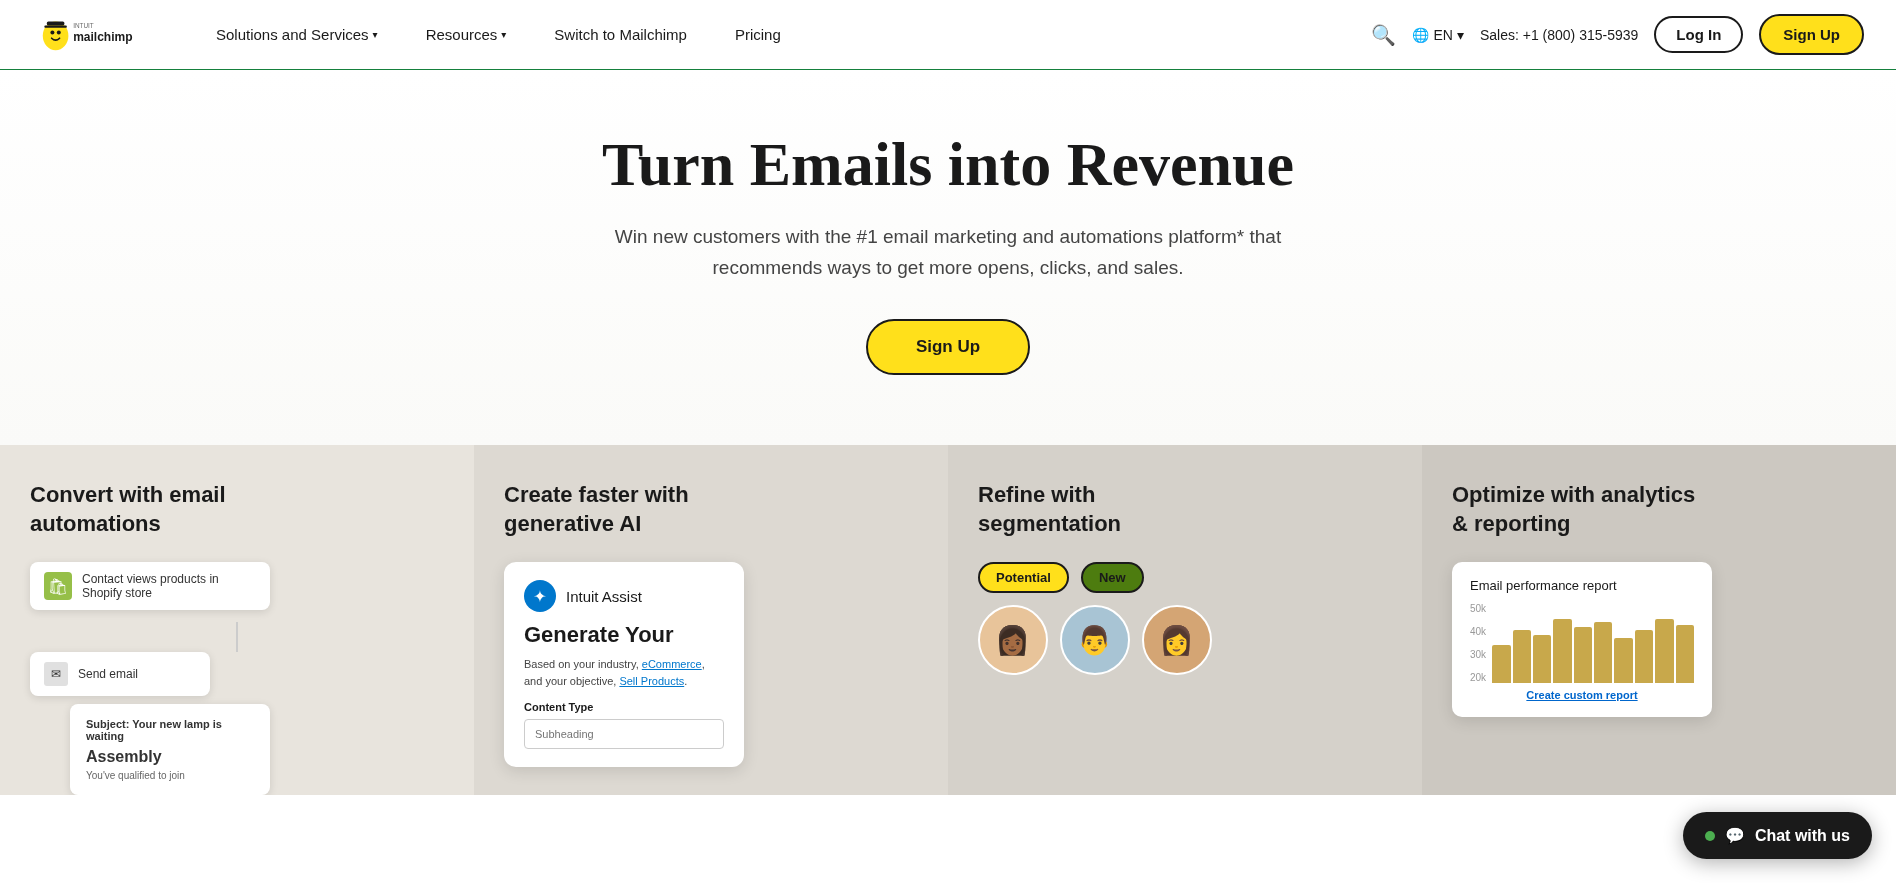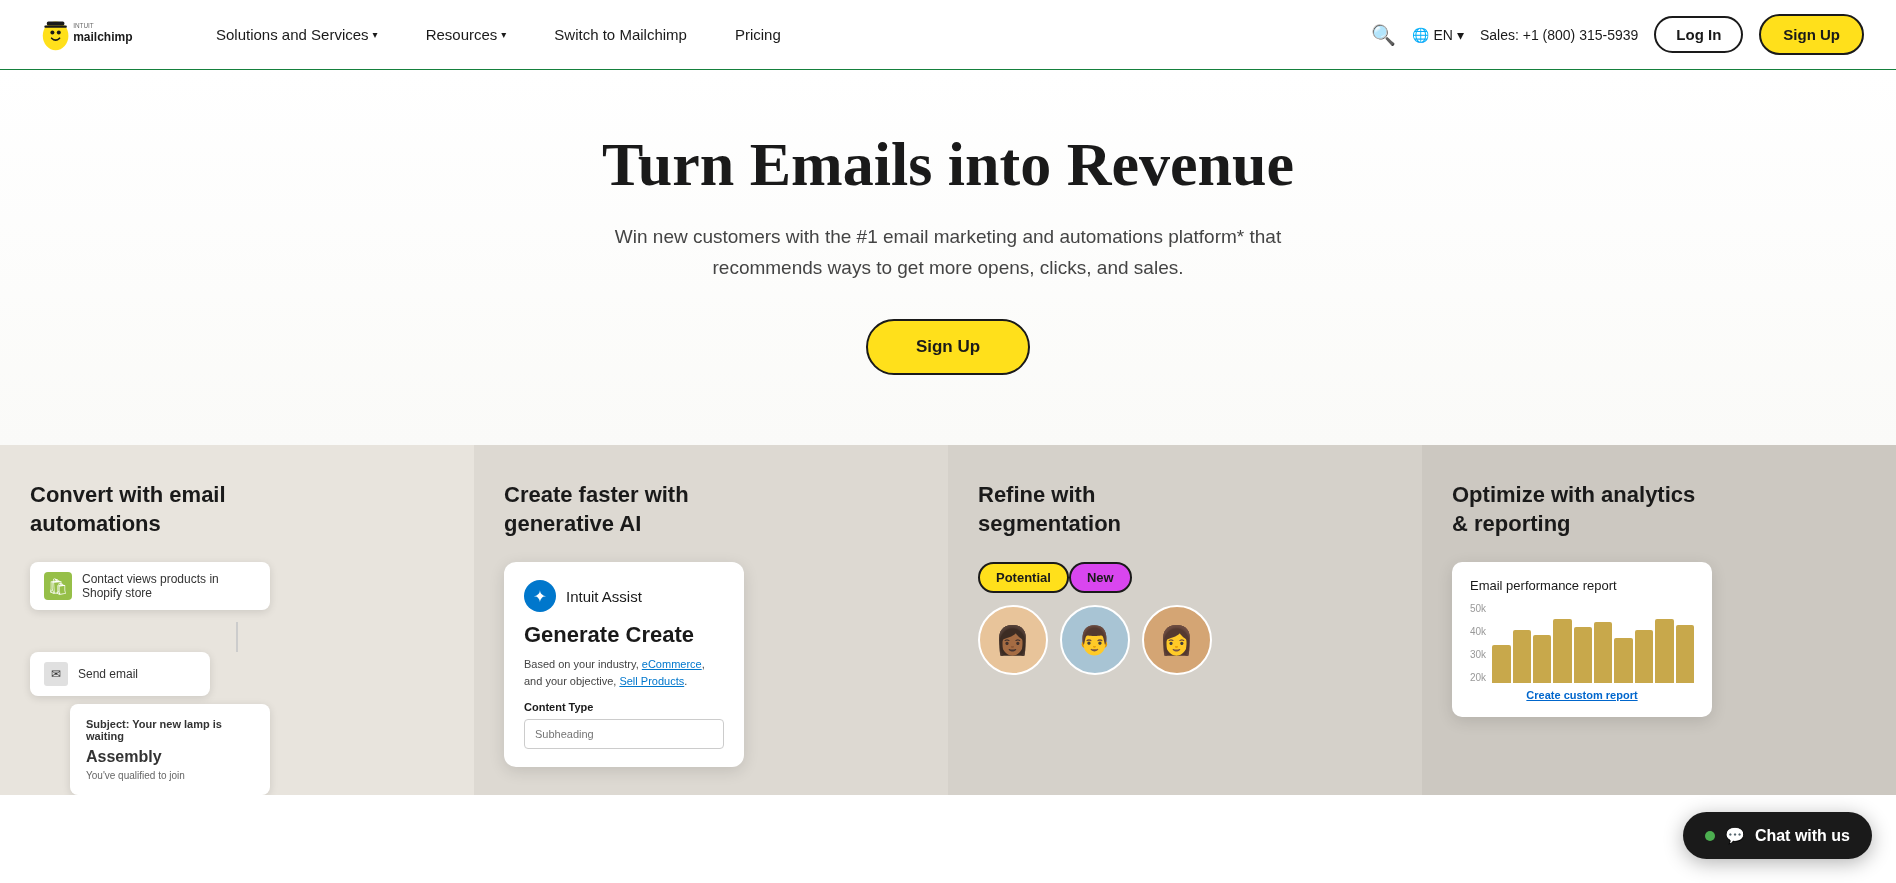--- a/index.html
+++ b/index.html
@@ -131,21 +131,21 @@
     .card2-label { font-size: 11px; font-weight: 600; color: #1a1a1a; margin-bottom: 6px; }
     .card2-input {
       width: 100%; border: 1px solid #ccc; border-radius: 4px;
       padding: 8px 10px; font-size: 11px; color: #999;
     }
     .segment-badge {
       padding: 6px 16px; border-radius: 20px; font-size: 13px; font-weight: 600;
       border: 2px solid #1a1a1a;
     }
     .segment-badge.potential { background: #ffe01b; color: #1a1a1a; }
-    .segment-badge.new { background: #d946ef; color: #1a1a1a; }
+    .segment-badge.new { background: #4d7c0f; color: #1a1a1a; }
     .card3-avatars {
       display: flex; gap: 12px; margin-top: 12px;
     }
     .avatar-circle {
       width: 70px; height: 70px; border-radius: 50%; overflow: hidden;
       background: #bbb; border: 2px solid #fff;
     }
     .avatar-placeholder {
       width: 100%; height: 100%;
       display: flex; align-items: center; justify-content: center;
@@ -263,32 +263,32 @@
     </div>
   </div>
 
   <div class="feature-card">
     <h3 class="feature-title">Create faster with generative AI</h3>
     <div class="card2-mock">
       <div class="card2-header">
         <div class="intuit-icon">✦</div>
         <span class="card2-title">Intuit Assist</span>
       </div>
-      <div class="card2-gen-title">Generate Create</div>
+      <div class="card2-gen-title">Generate Your</div>
       <p class="card2-desc">
         <span>Based on your industry, </span><span class="card2-link">eCommerce</span><span>, and your objective, </span><span class="card2-link">Sell Products</span>.
       </p>
       <div class="card2-label">Content Type</div>
       <input class="card2-input" type="text" readonly="" placeholder="Subheading" style="">
     </div>
   </div>
 
   <div class="feature-card">
     <h3 class="feature-title">Refine with segmentation</h3>
-    <div style="margin-bottom:0; display:flex; flex-wrap:wrap;">
+    <div style="margin-bottom:0; display:flex; gap:12px; flex-wrap:wrap;">
       <span class="segment-badge potential">Potential</span>
       <span class="segment-badge new">New</span>
     </div>
     <div class="card3-avatars">
       <div class="avatar-circle avatar-f">
         <div class="avatar-placeholder">👩🏾</div>
       </div>
       <div class="avatar-circle avatar-m">
         <div class="avatar-placeholder">👨</div>
       </div>

